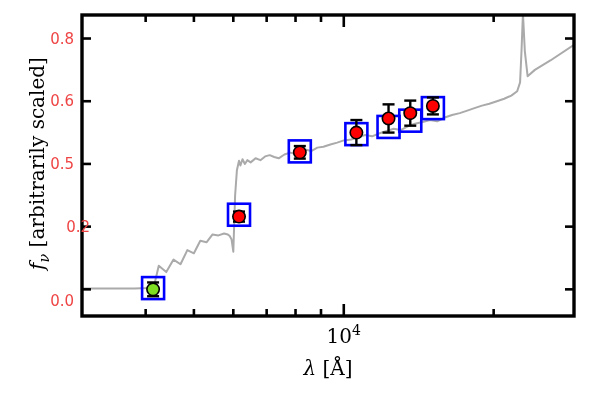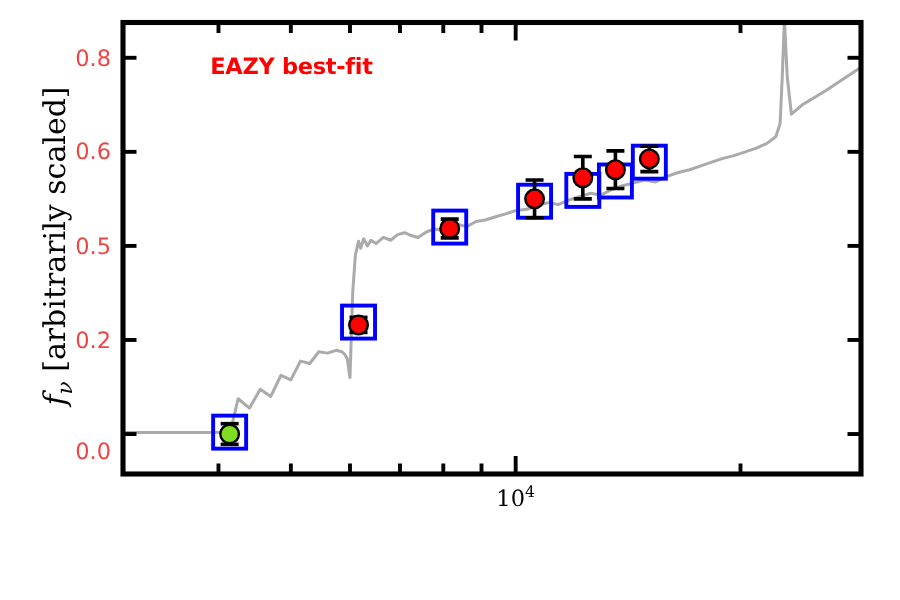--- a/index.html
+++ b/index.html
@@ -24,21 +24,21 @@
     font-family:"DejaVu Serif","Liberation Serif",serif;
     font-size:20px;color:#000;
   }
   .ytick-label{
     position:absolute;text-align:right;width:46px;
     font-size:15px;color:#ef4444;
     font-family:"DejaVu Sans","Liberation Sans",sans-serif;
   }
   .xtick-label{
     position:absolute;text-align:center;width:60px;
-    font-size:15px;color:#000;
+    font-size:20px;color:#000;
     font-family:"DejaVu Serif","Liberation Serif",serif;
   }
   .annot{
     position:absolute;
     font-size:15px;font-weight:bold;color:#ff0000;
     font-family:"DejaVu Sans","Liberation Sans",sans-serif;
     letter-spacing:-0.2px;
   }
   .italic-f{font-style:italic;}
   sub.nu{font-style:italic;font-size:0.72em;}
@@ -137,26 +137,29 @@
         <line x1="493.6574330589154" y1="15" x2="493.6574330589154" y2="22"></line>
         <line x1="343.7793764247982" y1="316" x2="343.7793764247982" y2="304"></line>
         <line x1="343.7793764247982" y1="15" x2="343.7793764247982" y2="27"></line>
       </g>
     </svg>
 
   <div class="ylabel">
     <span class="italic-f">f</span><sub class="nu">ν</sub><span> [arbitrarily scaled]</span>
   </div>
 
+  <div class="xlabel">
+    <span style="font-style:italic;">λ</span>
+    <span>[Å]</span>
+  </div>
 
-  <div class="annot" id="annot" style="left: 140.177px; top: 34.7865px; color: rgb(255, 0, 0);">EAZY best-fit</div>
 
   <div id="ytick-labels">
       <div class="ytick-label" style="left: 28px; top: 280.349px; margin-top: 12px;">0.0</div>
-      <div class="ytick-label" style="left: 28px; top: 217.641px;">0.2</div>
+      <div class="ytick-label" style="left: 44px; top: 217.641px;">0.2</div>
       <div class="ytick-label" style="left: 28px; top: 154.932px;">0.5</div>
       <div class="ytick-label" style="left: 28px; top: 92.224px;">0.6</div>
       <div class="ytick-label" style="left: 28px; top: 29.5156px;">0.8</div>
     </div>
   <div id="xtick-labels">
       <div class="xtick-label" style="left: 313.779px; top: 322px;"><span>10</span><sup class="exp">4</sup></div>
     </div>
 </div>
 
 </body></html>

